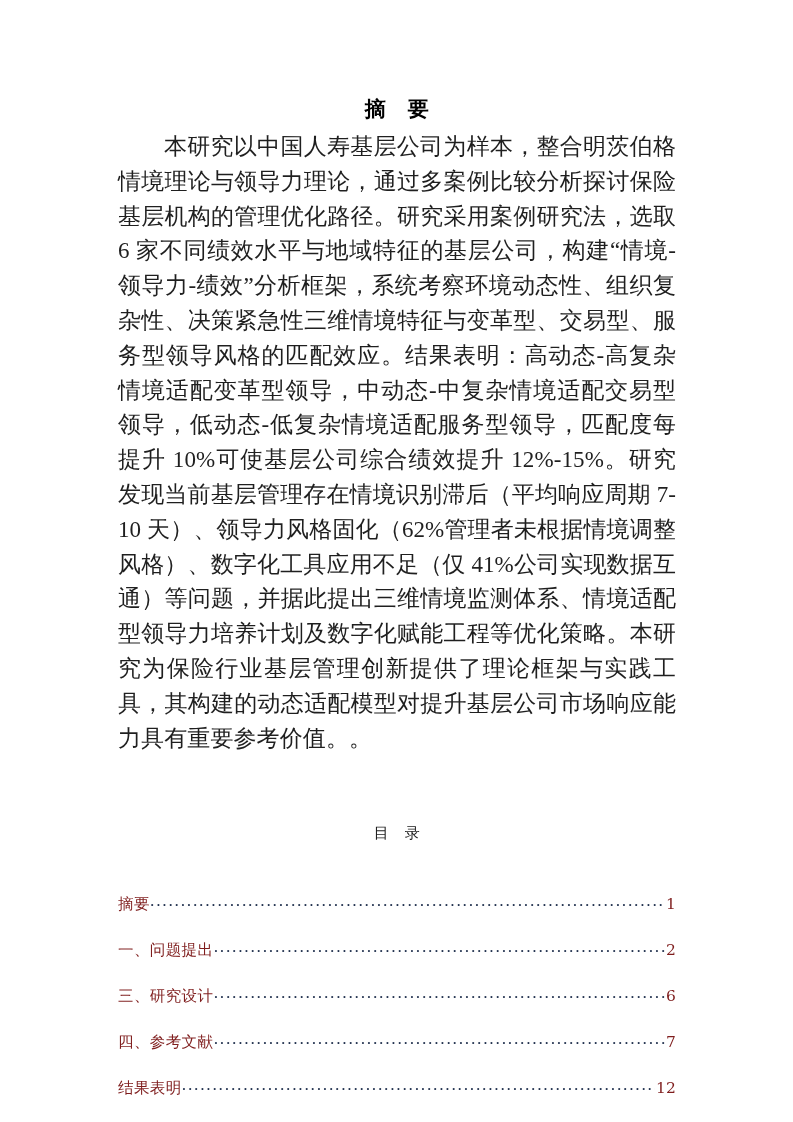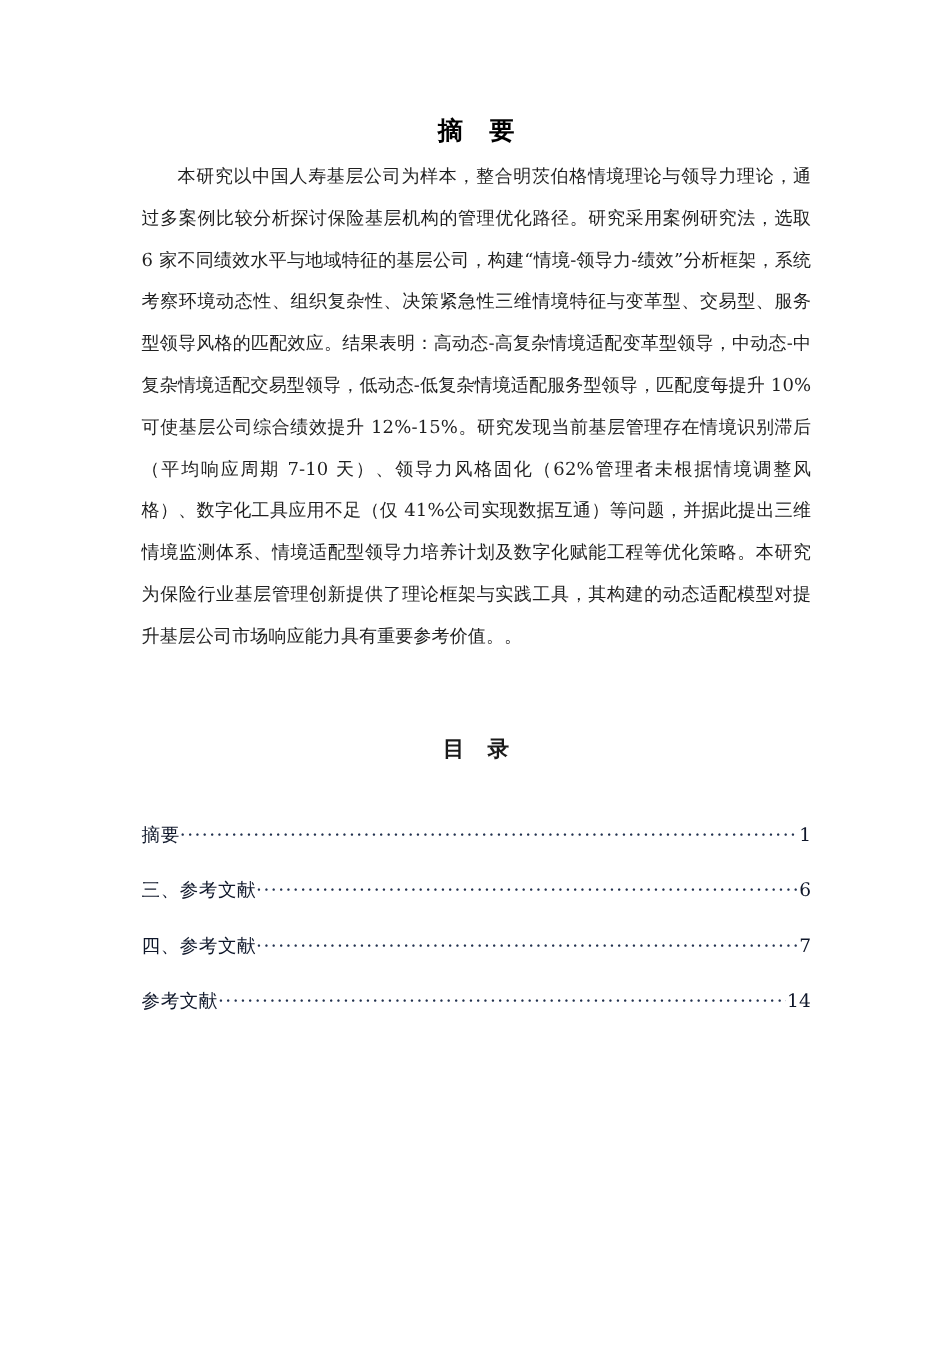--- a/index.html
+++ b/index.html
@@ -44,38 +44,39 @@
     font-weight: bold;
     font-size: 21px;
     line-height: 30px;
     letter-spacing: 0.5px;
     margin: 0 0 6px 0;
     color: #000000;
   }
 
   .section-heading-regular {
     text-align: center;
-    font-weight: bold;
-    font-size: 18px;
+    font-weight: normal;
+    font-size: 15px;
     line-height: 26px;
     letter-spacing: 0.5px;
     margin: 0;
     color: #1a1a1a;
   }
 
   .abstract-body {
     margin: 0;
-    font-size: 15px;
+    font-size: 23px;
     line-height: 34.8px;
     text-align: justify;
     text-justify: inter-ideograph;
     text-indent: 2em;
     letter-spacing: 0.1px;
     color: #1f1f1f;
     word-break: break-all;
+    font-family: Liberation Serif, serif;
   }
 
   
 
   .toc-block {
     margin-top: 64px;
   }
 
   .toc-list {
     margin: 0;
@@ -83,21 +84,21 @@
     list-style: none;
     margin-top: 47px;
   }
 
   .toc-entry {
     display: flex;
     align-items: baseline;
     font-size: 15.5px;
     line-height: 22px;
     height: 46px;
-    color: #0f172a;
+    color: #7f1d1d;
     white-space: nowrap;
   }
 
   .toc-entry .toc-label {
     flex: 0 0 auto;
     letter-spacing: 0.4px;
   }
 
   .toc-entry .toc-leader {
     flex: 1 1 auto;
@@ -142,38 +143,43 @@
       <h2 class="section-heading-regular">目　录</h2>
 
       <ul class="toc-list">
 
         <li class="toc-entry">
           <span class="toc-label">摘要</span>
           <span class="toc-leader"></span>
           <span class="toc-page">1</span>
         </li>
 
+        <li class="toc-entry">
+          <span class="toc-label">一、问题提出</span>
+          <span class="toc-leader"></span>
+          <span class="toc-page">2</span>
+        </li>
 
 
         <li class="toc-entry">
-          <span class="toc-label">三、参考文献</span>
+          <span class="toc-label">三、研究设计</span>
           <span class="toc-leader"></span>
           <span class="toc-page">6</span>
         </li>
 
         <li class="toc-entry">
           <span class="toc-label">四、参考文献</span>
           <span class="toc-leader"></span>
           <span class="toc-page">7</span>
         </li>
 
 
         <li class="toc-entry">
-          <span class="toc-label">参考文献</span>
+          <span class="toc-label">结果表明</span>
           <span class="toc-leader"></span>
-          <span class="toc-page">14</span>
+          <span class="toc-page">12</span>
         </li>
 
       </ul>
     </section>
 
   </div>
 </div>
 
 </body></html>

